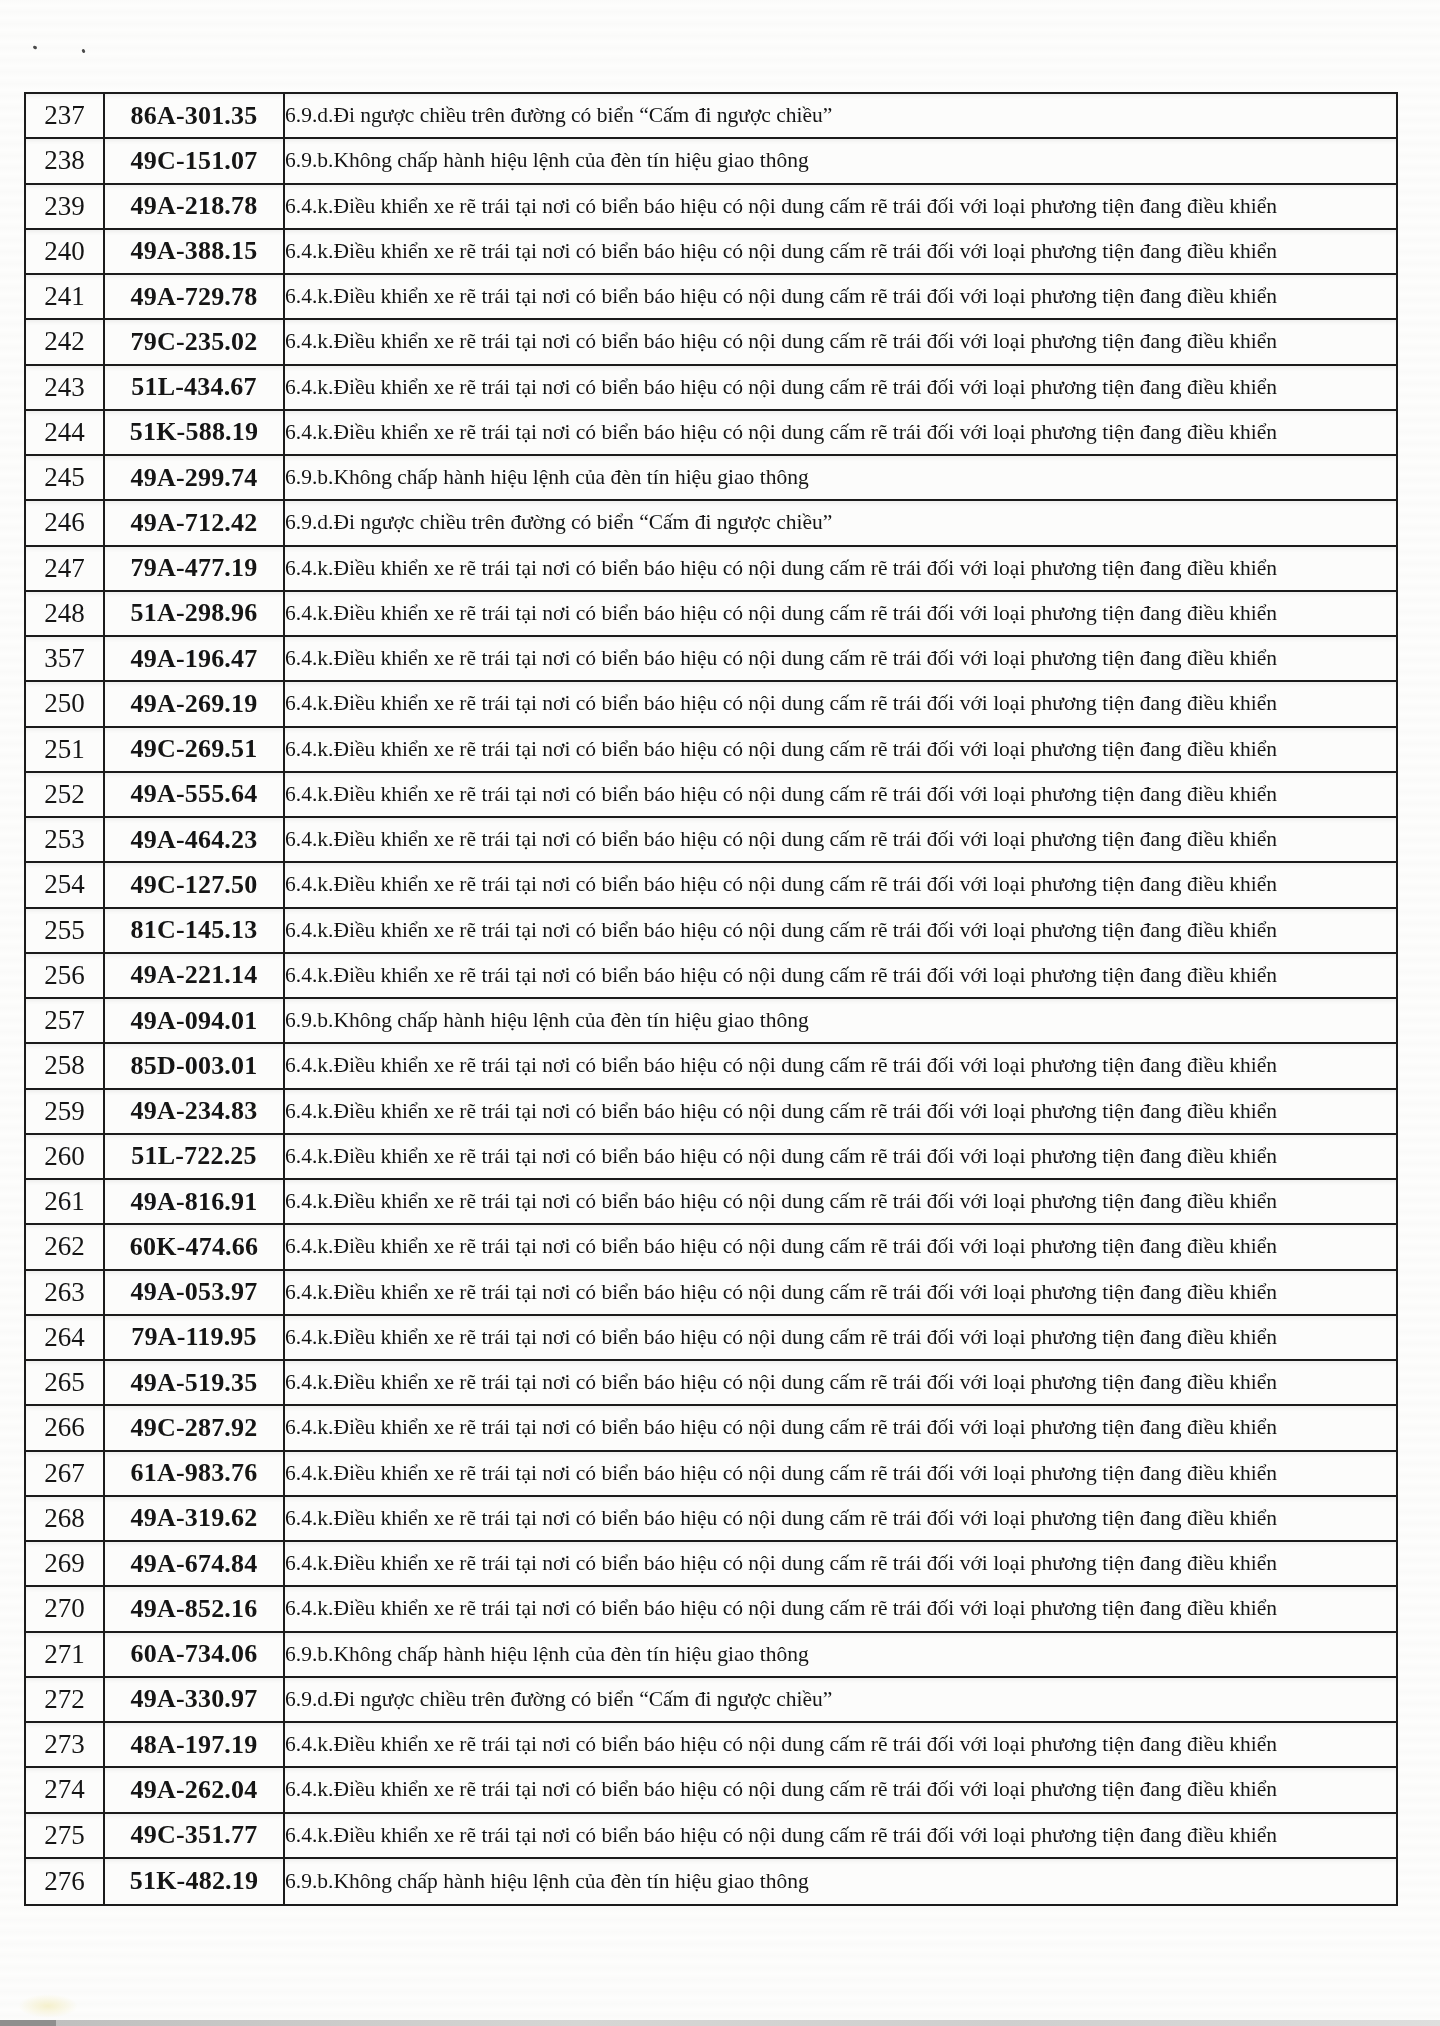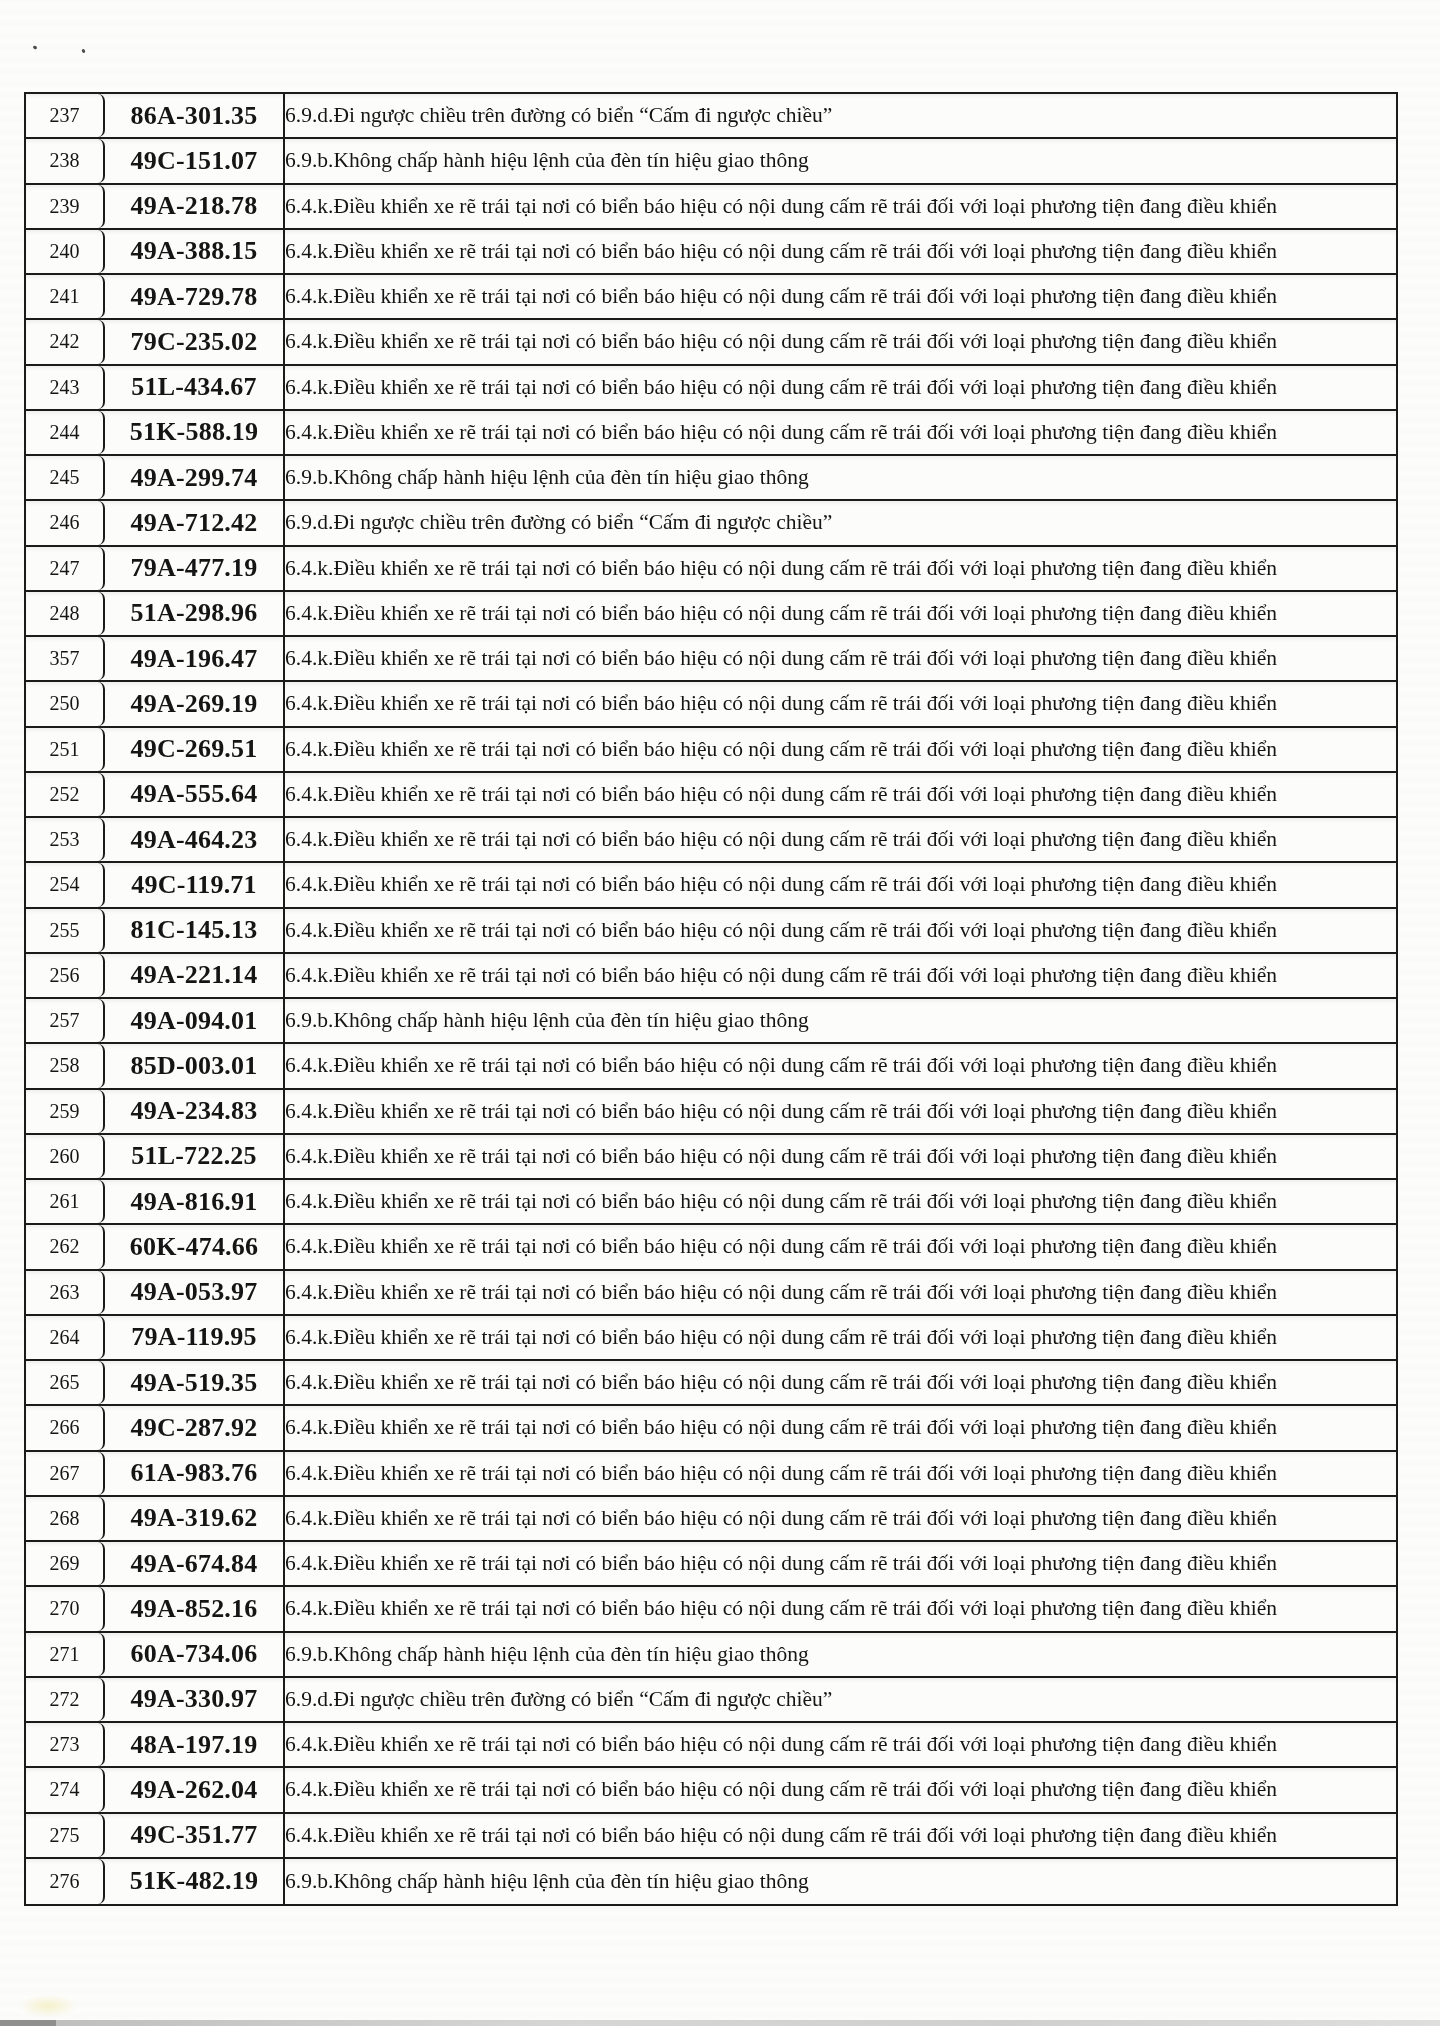--- a/index.html
+++ b/index.html
@@ -57,22 +57,21 @@
     display: flex;
     align-items: center;
     box-sizing: border-box;
     color: #151515;
     white-space: nowrap;
     overflow: hidden;
   }
   .cno {
     justify-content: center;
     border-right: 2px solid #1b1b1b;
-    font-size: 20px;
-    border-radius: 7px;
+    font-size: 27px;
   }
   .cplate {
     justify-content: center;
     border-right: 2px solid #1b1b1b;
     font-size: 26px;
     font-weight: bold;
     letter-spacing: 0.2px;
     text-align: right;
   }
   .cdesc {
@@ -195,21 +194,21 @@
         <div class="cell cplate">49A-555.64</div>
         <div class="cell cdesc">6.4.k.Điều khiển xe rẽ trái tại nơi có biển báo hiệu có nội dung cấm rẽ trái đối với loại phương tiện đang điều khiển</div>
       </div>
       <div class="vrow">
         <div class="cell cno">253</div>
         <div class="cell cplate">49A-464.23</div>
         <div class="cell cdesc">6.4.k.Điều khiển xe rẽ trái tại nơi có biển báo hiệu có nội dung cấm rẽ trái đối với loại phương tiện đang điều khiển</div>
       </div>
       <div class="vrow">
         <div class="cell cno">254</div>
-        <div class="cell cplate">49C-119.71</div>
+        <div class="cell cplate">49C-127.50</div>
         <div class="cell cdesc">6.4.k.Điều khiển xe rẽ trái tại nơi có biển báo hiệu có nội dung cấm rẽ trái đối với loại phương tiện đang điều khiển</div>
       </div>
       <div class="vrow">
         <div class="cell cno">255</div>
         <div class="cell cplate">81C-145.13</div>
         <div class="cell cdesc">6.4.k.Điều khiển xe rẽ trái tại nơi có biển báo hiệu có nội dung cấm rẽ trái đối với loại phương tiện đang điều khiển</div>
       </div>
       <div class="vrow">
         <div class="cell cno">256</div>
         <div class="cell cplate">49A-221.14</div>

